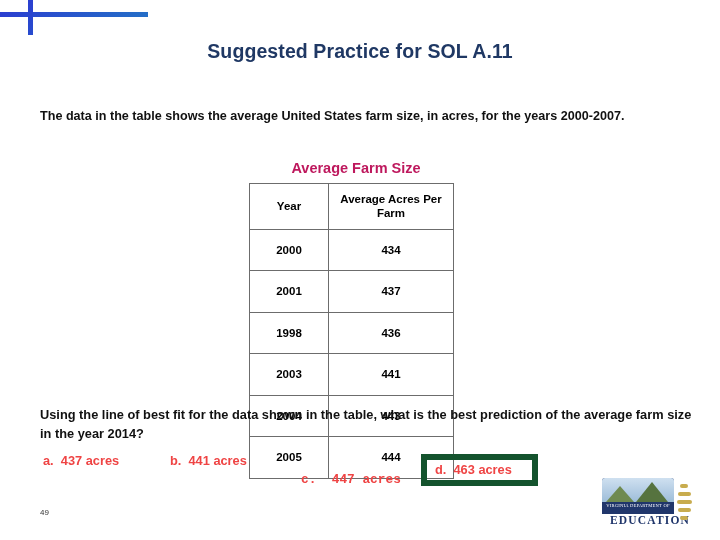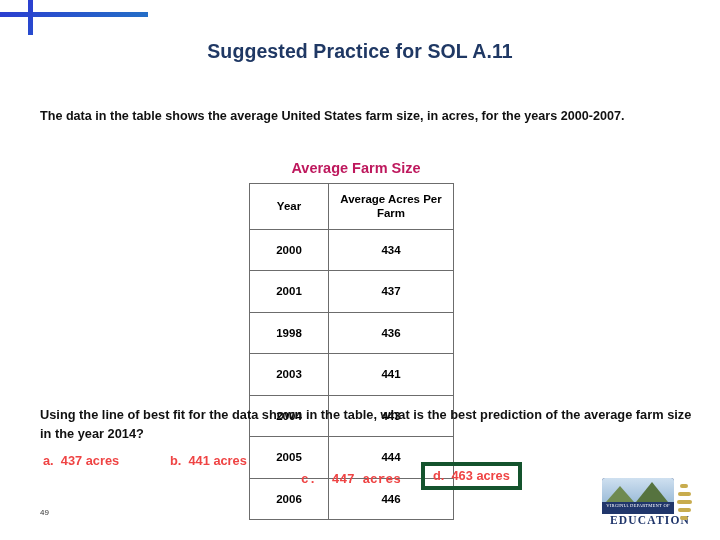--- a/index.html
+++ b/index.html
@@ -143,23 +143,23 @@
   }
   .choice {
     position: absolute;
     white-space: pre;
   }
   .choice-a { left: 3px;   top: 3px; }
   .choice-b { left: 130px; top: 3px; }
   .choice-c { left: 261px; top: 22px; font-family: Liberation Mono, monospace; }
   .choice-d {
     left: 381px;
-    top: 12px;
-    border: 4px solid #14532d;
-    padding: 2px 8px 3px 8px;
+    top: 4px;
+    border: 6px solid #14532d;
+    padding: 2px 20px 3px 8px;
   }
 
   
   .page-num {
     position: absolute;
     left: 40px;
     top: 508px;
     font-size: 8px;
     color: #333333;
   }
@@ -288,24 +288,20 @@
       <td>2003</td>
       <td>441</td>
     </tr>
     <tr>
       <td>2004</td>
       <td>443</td>
     </tr>
     <tr>
       <td>2005</td>
       <td>444</td>
-    </tr>
-    <tr>
-      <td>2006</td>
-      <td>446</td>
     </tr>
   </tbody>
 </table>
 
 <div class="question">Using the line of best fit for the data shown in the table, what is the best prediction of the average farm size in the year 2014?</div>
 
 <div class="choices">
   <span class="choice choice-a">a.  437 acres</span>
   <span class="choice choice-b">b.  441 acres</span>
   <span class="choice choice-c">c.  447 acres</span>

